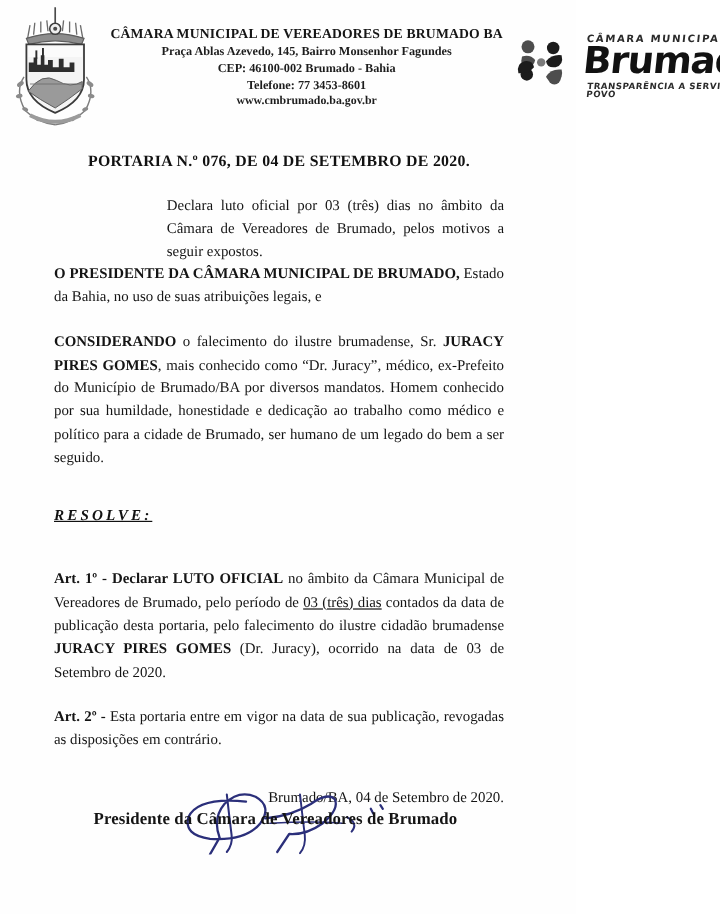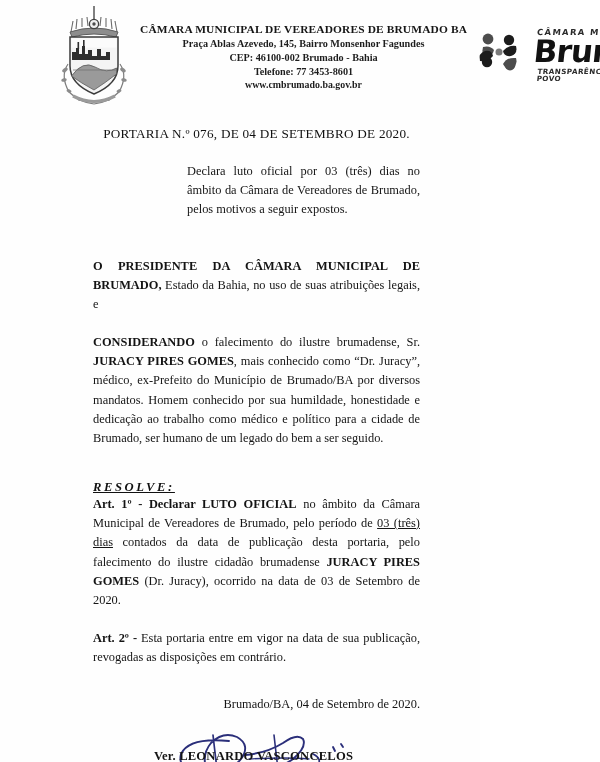--- a/index.html
+++ b/index.html
@@ -16,21 +16,20 @@
     overflow: hidden;
     position: relative;
   }
 
   .page {
     width: 480px;
     height: 762px;
     position: relative;
     background: #fefefe;
     box-sizing: border-box;
-    padding-left: 48px;
   }
 
   
   .letterhead {
     position: relative;
     height: 112px;
     display: flex;
     align-items: flex-start;
   }
 
@@ -119,21 +118,21 @@
 
   
   .content {
     padding: 0 60px 0 45px;
     position: relative;
   }
 
   .doc-title {
     text-align: center;
     font-size: 13.2px;
-    font-weight: normal;
+    font-weight: bold;
     letter-spacing: 0.25px;
     margin-top: 14px;
     margin-bottom: 0;
     color: #111;
   }
 
   .ementa {
     margin-left: 94px;
     margin-top: 20px;
     font-size: 12.4px;
@@ -144,23 +143,23 @@
   }
 
   .para {
     font-size: 12.4px;
     line-height: 1.56;
     text-align: justify;
     text-justify: inter-word;
     color: #141414;
     margin: 0;
   }
-  .p-presidente { margin-top: 38px; }
+  .p-presidente { }
   .p-considerando { margin-top: 18px; }
-  .p-art1 { }
+  .p-art1 { margin-top: 36px; }
   .p-art2 { margin-top: 18px; }
   .p-local { margin-top: 28px; text-align: right; }
 
   .bold { font-weight: bold; }
   .uline { text-decoration: underline; }
 
   .resolve {
     margin-top: 31px;
     font-size: 12.6px;
     font-weight: bold;
@@ -331,18 +330,17 @@
             <path d="M76 12 Q78 30 80 46 Q81 54 76 60" stroke-width="1.7"></path>
             <path d="M108 32 Q130 30 146 20 Q160 10 166 16 Q170 24 156 36 Q142 46 128 45 L118 60" stroke-width="1.9"></path>
             <path d="M137 12 Q139 30 141 46 Q142 55 137 61" stroke-width="1.6"></path>
             <path d="M176 31 Q186 36 180 43" stroke-width="1.7"></path>
             <path d="M196 24 L198 28" stroke-width="1.9"></path>
             <path d="M204 21 L206 24" stroke-width="1.9"></path>
             <path d="M112 36 Q150 34 172 36" stroke-width="1.3"></path>
           </g>
         </svg>
       </div>
-      <div class="sig-name">Ver. LEONARDO VASCONCELOS</div>
       <div class="sig-role">Presidente da Câmara de Vereadores de Brumado</div>
     </div>
 
   </div>
 </div>
 
 </body></html>

